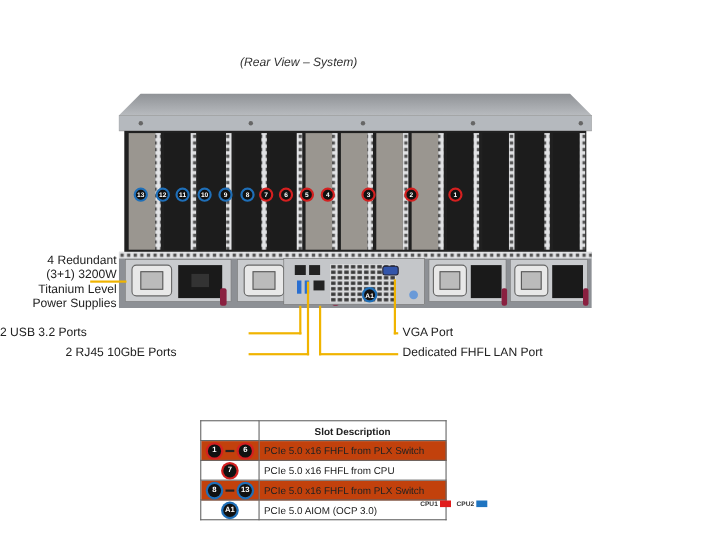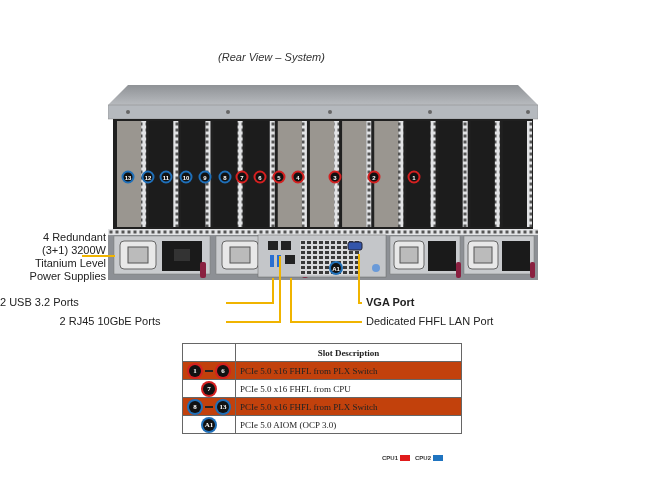--- a/index.html
+++ b/index.html
@@ -5,25 +5,25 @@
   html,body{margin:0;padding:0;background:#fff;}
   body{width:645px;height:500px;position:relative;overflow:hidden;font-family:"Liberation Sans",sans-serif;color:#222;}
   .abs{position:absolute;}
   #caption{left:0;width:543px;top:51px;text-align:center;font-size:11px;font-style:italic;color:#333;}
   
   #chassis{left:108px;top:85px;width:430px;height:195px;}
   .lbl{font-size:11px;color:#222;white-space:nowrap;}
   #lbl-psu{left:0;top:231px;width:78px;text-align:right;line-height:13px;padding-left:28px;}
   #lbl-usb{left:0;top:296px;width:220px;}
   #lbl-rj45{left:0;top:315px;width:220px;text-align:center;}
-  #lbl-vga{left:366px;top:296px;font-weight:bold;}
+  #lbl-vga{left:366px;top:296px;}
   #lbl-ipmi{left:366px;top:315px;}
   .line{background:#f0b400;}
   
-  #slot-table{left:182px;top:343px;width:280px;border-collapse:collapse;font-size:9px;font-family:Liberation Serif, serif;}
+  #slot-table{left:182px;top:382px;width:224px;border-collapse:collapse;font-size:9px;}
   #slot-table td,#slot-table th{border:1px solid #666;height:17px;padding:0 4px;}
   #slot-table th{font-weight:bold;text-align:center;background:#fff;}
   #slot-table td.ic{width:52px;text-align:center;padding:0;}
   #slot-table tr.shade td{background:#c2410c;}
   .badge{display:inline-block;width:12px;height:12px;border-radius:50%;background:#111;color:#fff;font-size:7px;font-weight:bold;line-height:12px;text-align:center;vertical-align:middle;}
   .badge.red{box-shadow:0 0 0 2px #d42020;}
   .badge.blue{box-shadow:0 0 0 2px #1f6fb8;}
   .dash{display:inline-block;width:8px;height:2px;background:#222;vertical-align:middle;margin:0 4px;}
   #legend{left:382px;top:455px;font-size:6px;font-weight:bold;color:#333;}
   .sw{display:inline-block;width:10px;height:6px;vertical-align:middle;margin:0 5px 0 2px;}

